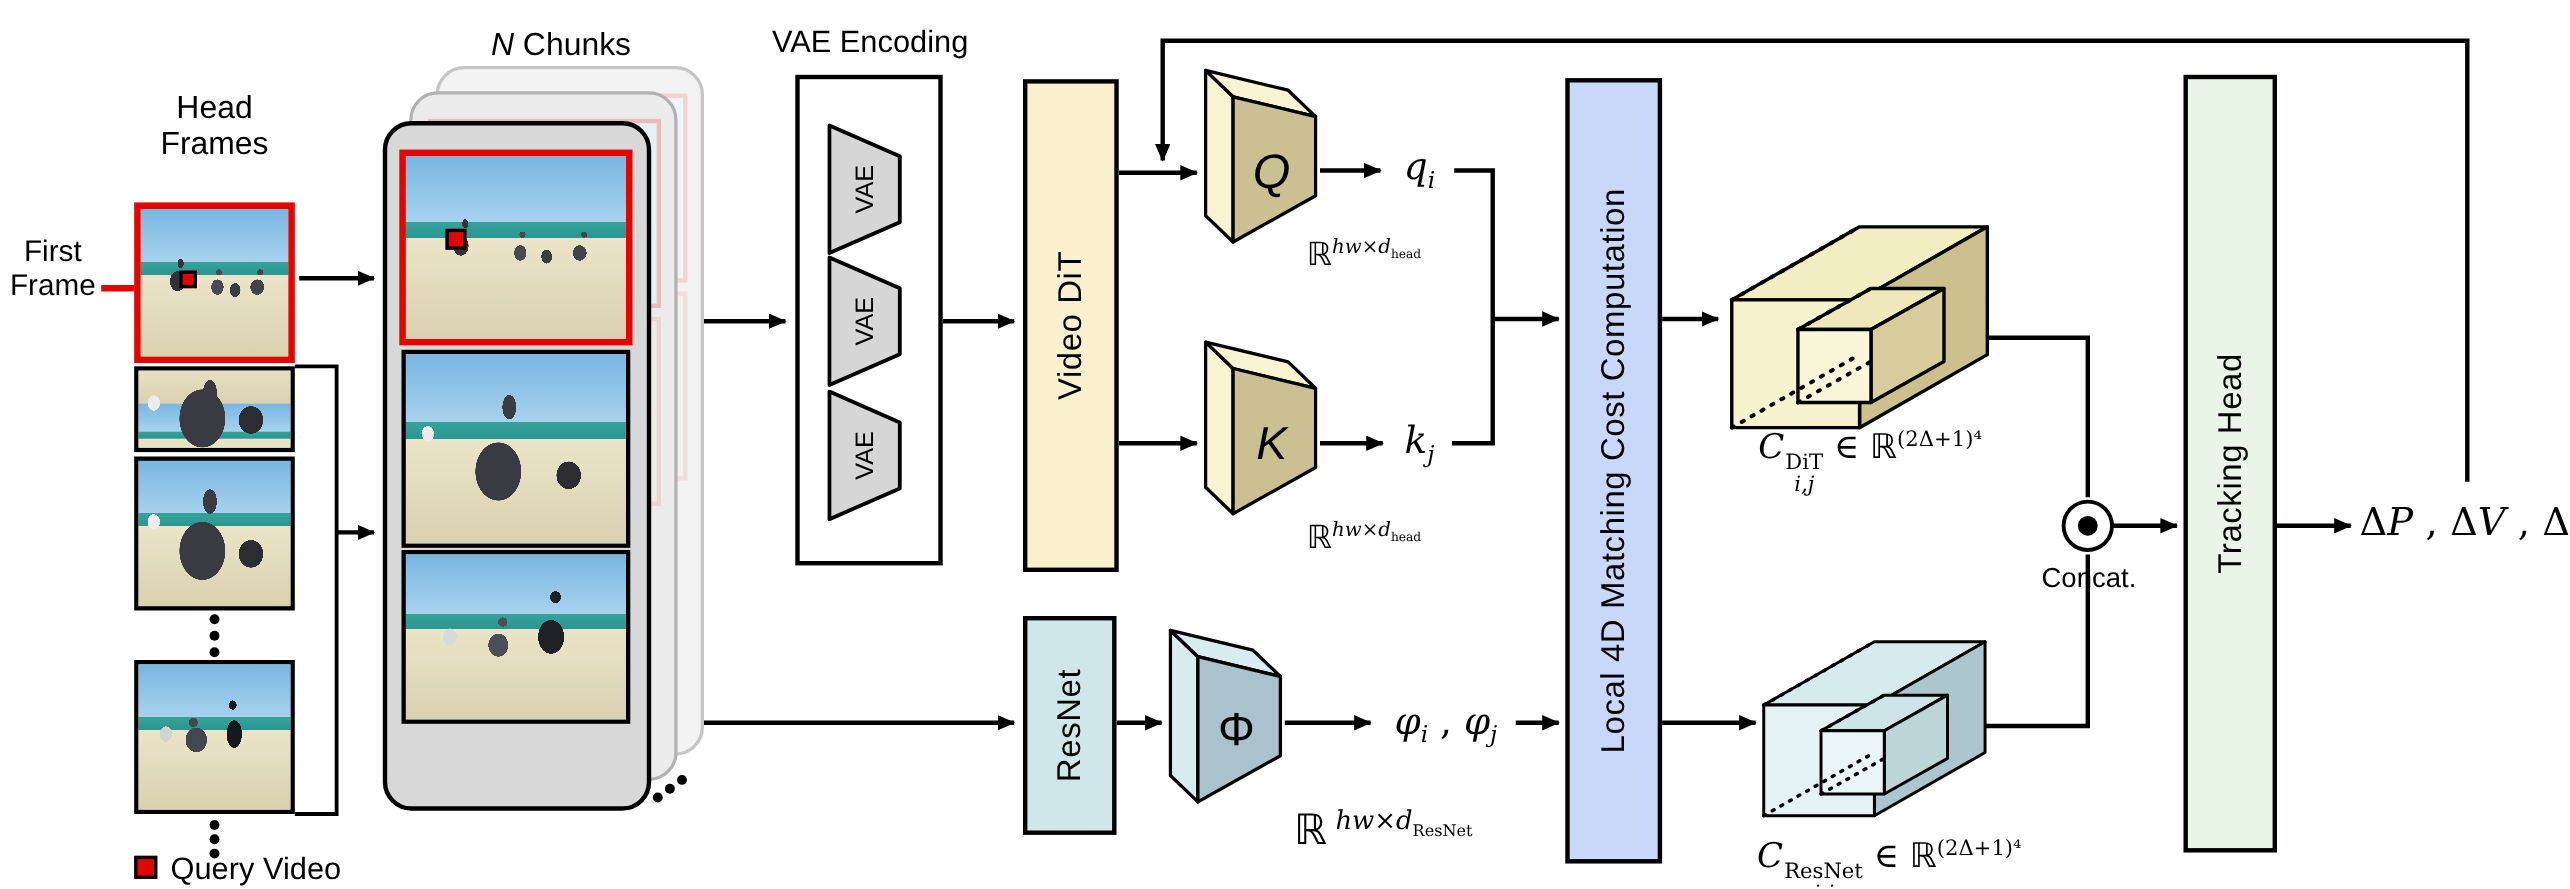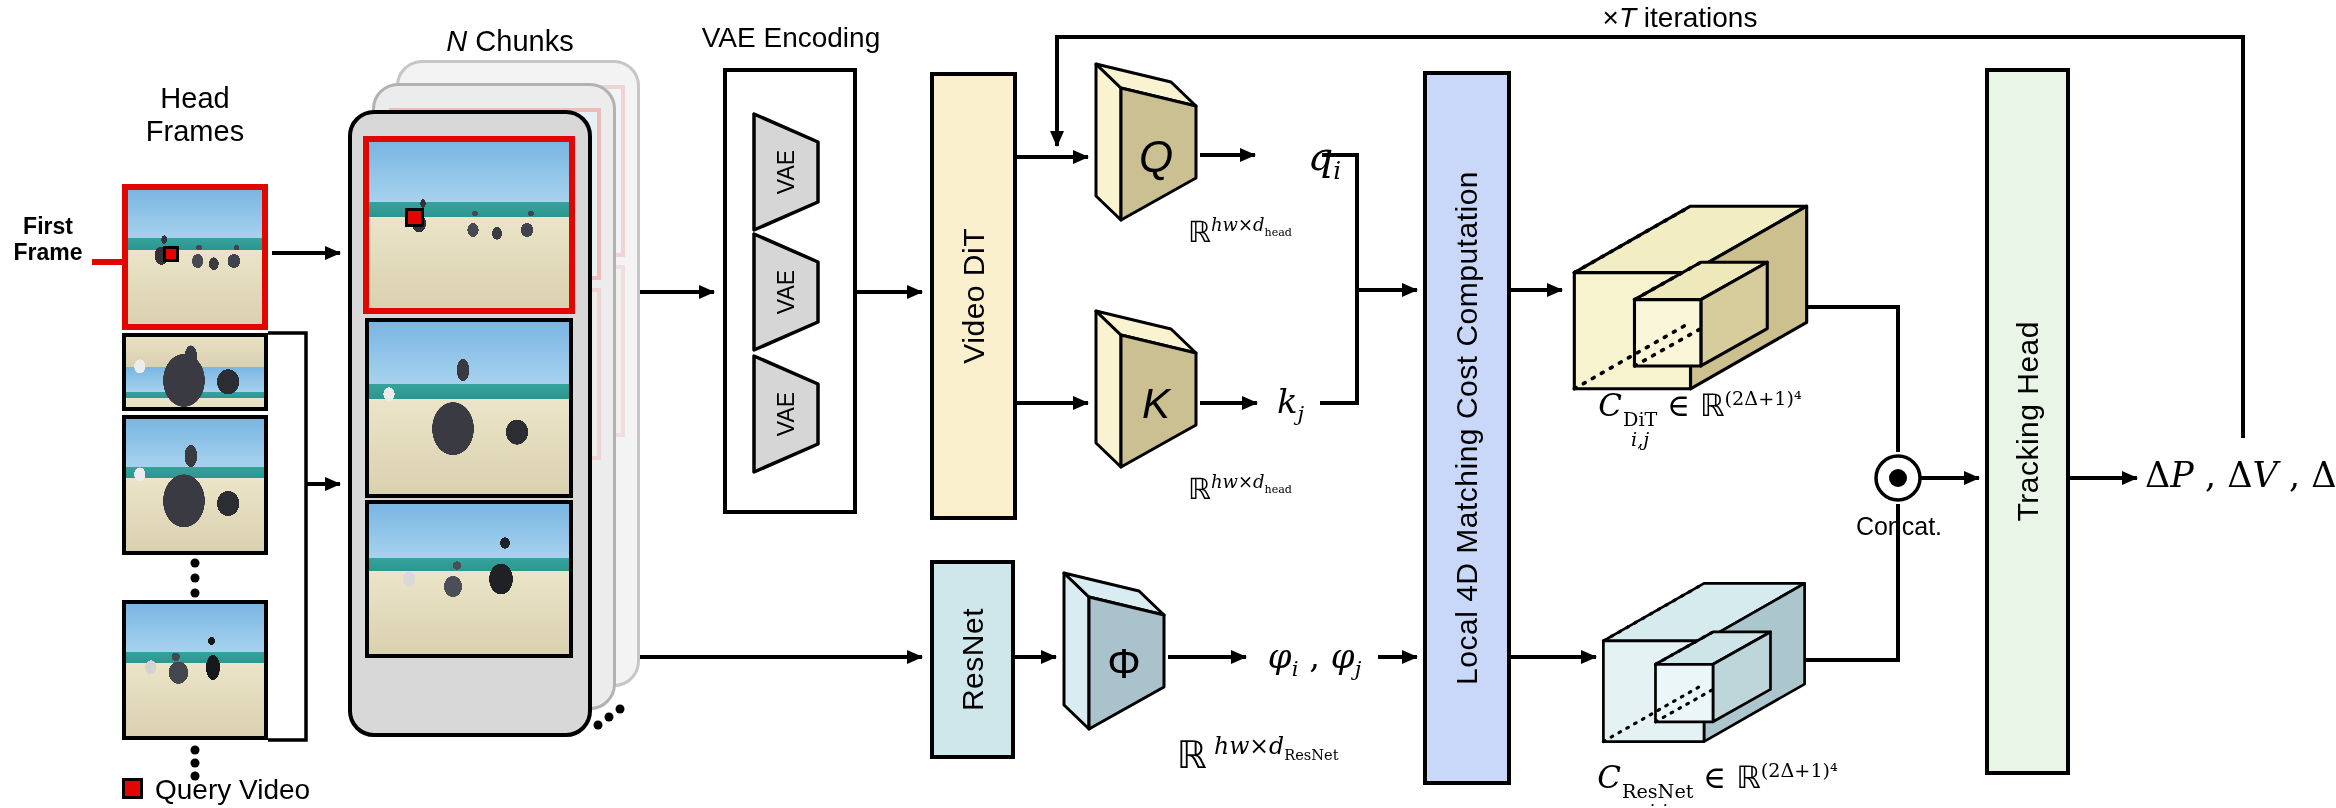--- a/index.html
+++ b/index.html
@@ -142,21 +142,21 @@
     <g>
       <circle cx="1898" cy="478" r="22" fill="#fff" stroke="#000" stroke-width="3.5"></circle>
       <circle cx="1898" cy="478" r="9" fill="#000"></circle>
     </g>
   </svg>
 
   <div class="abs lbl center" style="left:110px;top:82px;width:170px;font-size:29px;">
     <div>Head</div>
     <div>Frames</div>
   </div>
-  <div class="abs lbl center" style="left:0px;top:213px;width:96px;font-size:23px;font-weight:bold;">
+  <div class="abs lbl center" style="left:0px;top:213px;width:96px;font-size:27px;">
     <div>First</div>
     <div>Frame</div>
   </div>
 
   <div class="frame red" style="left:122px;top:184px;width:146px;height:146px;">
     <div class="scene scene-a"></div>
     <div class="qmark" style="left:26%;top:42%;width:16px;height:16px;"></div>
   </div>
   <div class="frame" style="left:122px;top:333px;width:146px;height:78px;">
     <div class="scene scene-b" style="background-position:0 -40px;"></div>
@@ -235,37 +235,36 @@
     <polygon points="27,30 102,48 102,120 27,162" fill="#cbc092" stroke="#000" stroke-width="3" stroke-linejoin="round"></polygon>
     <text x="62" y="98" font-size="42" font-style="italic" text-anchor="middle" dominant-baseline="central" font-family="DejaVu Serif, Liberation Serif, serif">K</text>
   </svg>
   <svg class="abs" style="left:1062px;top:567px;" width="104" height="180" viewBox="0 0 104 180">
     <polygon points="2,6 27,30 27,162 2,138" fill="#d9ecf1" stroke="#000" stroke-width="3" stroke-linejoin="round"></polygon>
     <polygon points="2,6 77,24 102,48 27,30" fill="#d9ecf1" stroke="#000" stroke-width="3" stroke-linejoin="round"></polygon>
     <polygon points="27,30 102,48 102,120 27,162" fill="#a9c2cc" stroke="#000" stroke-width="3" stroke-linejoin="round"></polygon>
     <text x="62" y="96" font-size="42" text-anchor="middle" dominant-baseline="central" font-family="DejaVu Serif, Liberation Serif, serif">Φ</text>
   </svg>
 
-  <div class="abs lbl math center" style="left:1282px;top:133px;width:85px;font-size:40px;"><i>q<sub>i</sub></i></div>
+  <div class="abs lbl math center" style="left:1248px;top:133px;width:85px;font-size:34px;"><i>q<sub>i</sub></i></div>
   <div class="abs lbl math center" style="left:1248px;top:382px;width:85px;font-size:34px;"><i>k<sub>j</sub></i></div>
   <div class="abs lbl math center" style="left:1252px;top:637px;width:125px;font-size:34px;"><i>φ<sub>i</sub></i> , <i>φ<sub>j</sub></i></div>
   <div class="abs lbl math center" style="left:1140px;top:215px;width:200px;font-size:29px;"><span class="bb">ℝ</span><sup><i>hw</i>×<i>d</i><sub>head</sub></sup></div>
   <div class="abs lbl math center" style="left:1140px;top:472px;width:200px;font-size:29px;"><span class="bb">ℝ</span><sup><i>hw</i>×<i>d</i><sub>head</sub></sup></div>
   <div class="abs lbl math center" style="left:1145px;top:733px;width:225px;font-size:38px;"><span class="bb">ℝ</span><sup> <i>hw</i>×<i>d</i><sub>ResNet</sub></sup></div>
   <div class="abs lbl math center" style="left:1550px;top:388px;width:300px;font-size:31px;"><i>C</i><span class="ss">
         <sup>DiT</sup>
         <sub><i>i,j</i></sub>
       </span> ∈ <span class="bb">ℝ</span><sup>(2Δ+1)⁴</sup></div>
   <div class="abs lbl math center" style="left:1545px;top:760px;width:345px;font-size:31px;"><i>C</i><span class="ss">
         <sup>ResNet</sup>
         <sub><i>i,j</i></sub>
       </span> ∈ <span class="bb">ℝ</span><sup>(2Δ+1)⁴</sup></div>
   <div class="abs lbl math" style="left:2145px;top:455px;font-size:35px;">Δ<i>P</i> , Δ<i>V</i> , Δ</div>
 
-  <div class="abs lbl center" style="left:1555px;top:2px;width:250px;font-size:28px;">×<i>T</i> iterations</div>
   <div class="abs lbl center" style="left:1840px;top:512px;width:118px;font-size:25px;">Concat.</div>
 
   <svg class="abs" style="left:1568px;top:200px;" width="245" height="195" viewBox="0 0 236 188">
     <g stroke="#000" stroke-width="3" stroke-linejoin="round">
       <polygon points="6,70 118,6 230,6 118,70" fill="#f3edc4"></polygon>
       <polygon points="118,70 230,6 230,118 118,182" fill="#cbc08e"></polygon>
       <polygon points="6,70 118,70 118,182 6,182" fill="#f8f3cf"></polygon>
       <polygon points="64,96 128,60 192,60 128,96" fill="#efe8ba"></polygon>
       <polygon points="128,96 192,60 192,124 128,160" fill="#d6cc9c"></polygon>
       <polygon points="64,96 128,96 128,160 64,160" fill="#faf6da"></polygon>

